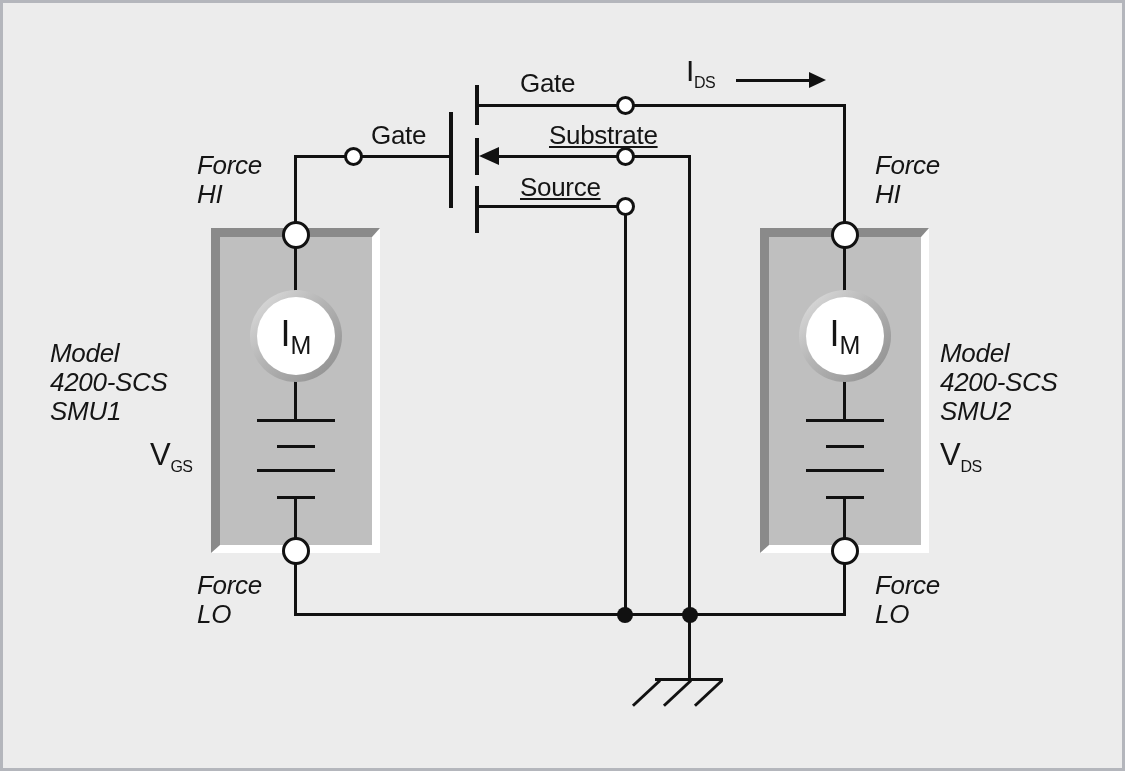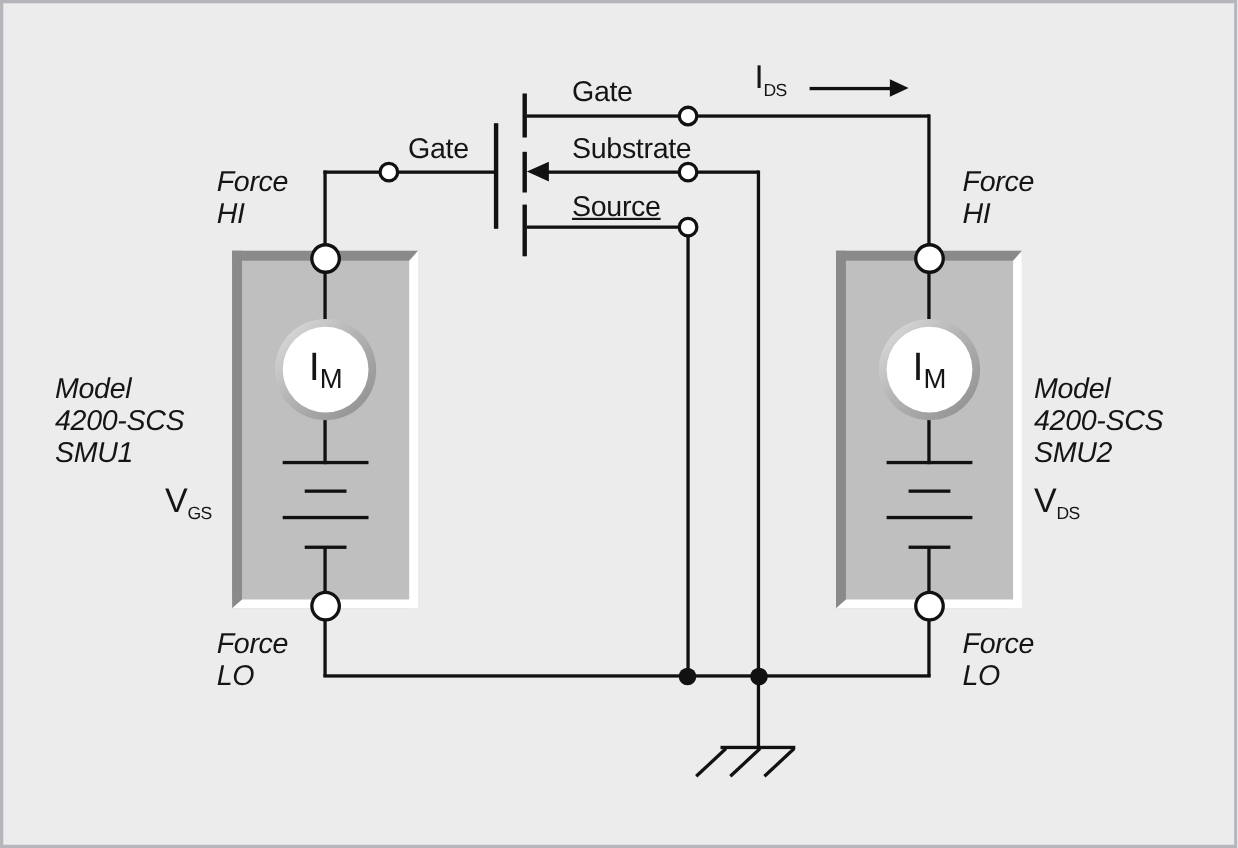--- a/index.html
+++ b/index.html
@@ -155,21 +155,21 @@
   <div class="oc" style="left:613px;top:144px;"></div>
   <div class="oc" style="left:613px;top:194px;"></div>
 
   <div class="dot" style="left:614px;top:604px;"></div>
   <div class="dot" style="left:679px;top:604px;"></div>
 
   <div class="w" style="left:733px;top:76px;width:76px;height:3px;"></div>
   <div class="arrow-right" style="left:806px;top:69px;"></div>
 
   <div class="lbl" style="left:517px;top:66px;">Gate</div>
-  <div class="lbl" style="left:517px;top:118px;">Substrate</div>
+  <div class="lbl" style="left:546px;top:118px;text-decoration:underline;">Substrate</div>
   <div class="lbl" style="left:517px;top:170px;text-decoration:underline;">Source</div>
   <div class="lbl" style="left:368px;top:118px;">Gate</div>
 
   <div class="lbl" style="left:683px;top:53px;"><span class="sym">I</span><span class="sub">DS</span></div>
 
   <div class="lbl lines" style="left:194px;top:148px;">
     <span>Force</span>
       <span>HI</span>
   </div>
   <div class="lbl lines" style="left:194px;top:568px;">

